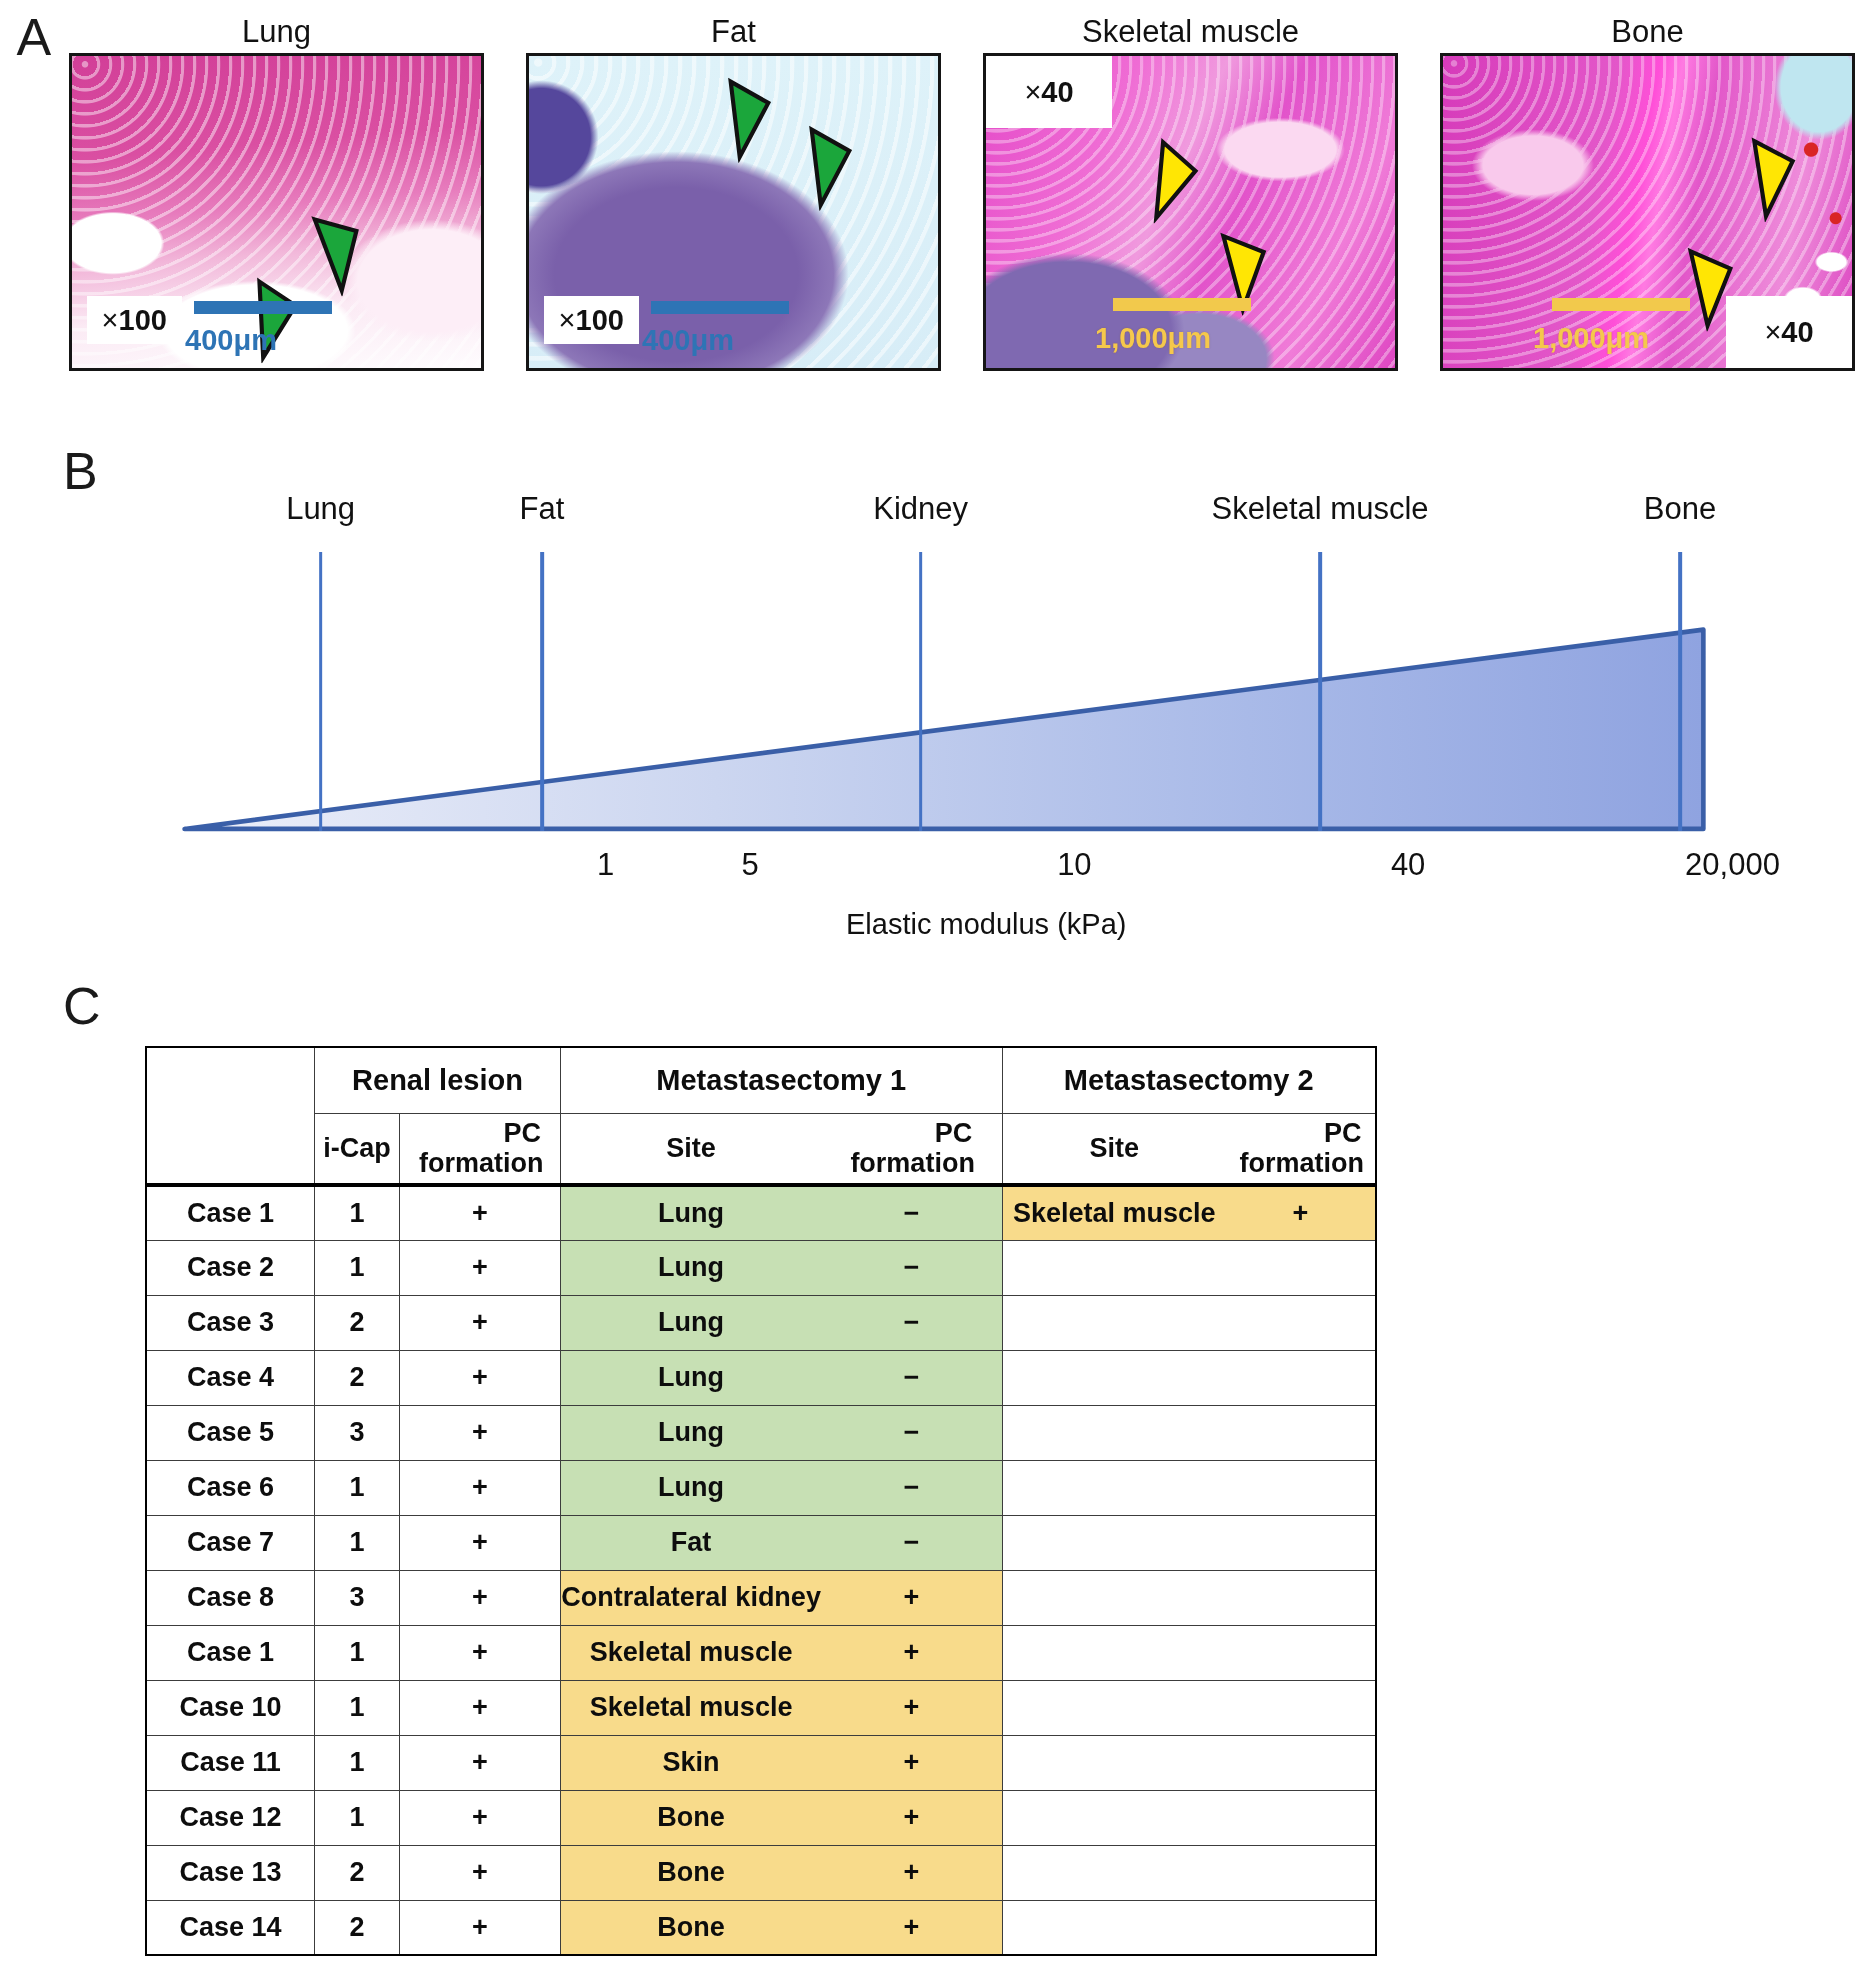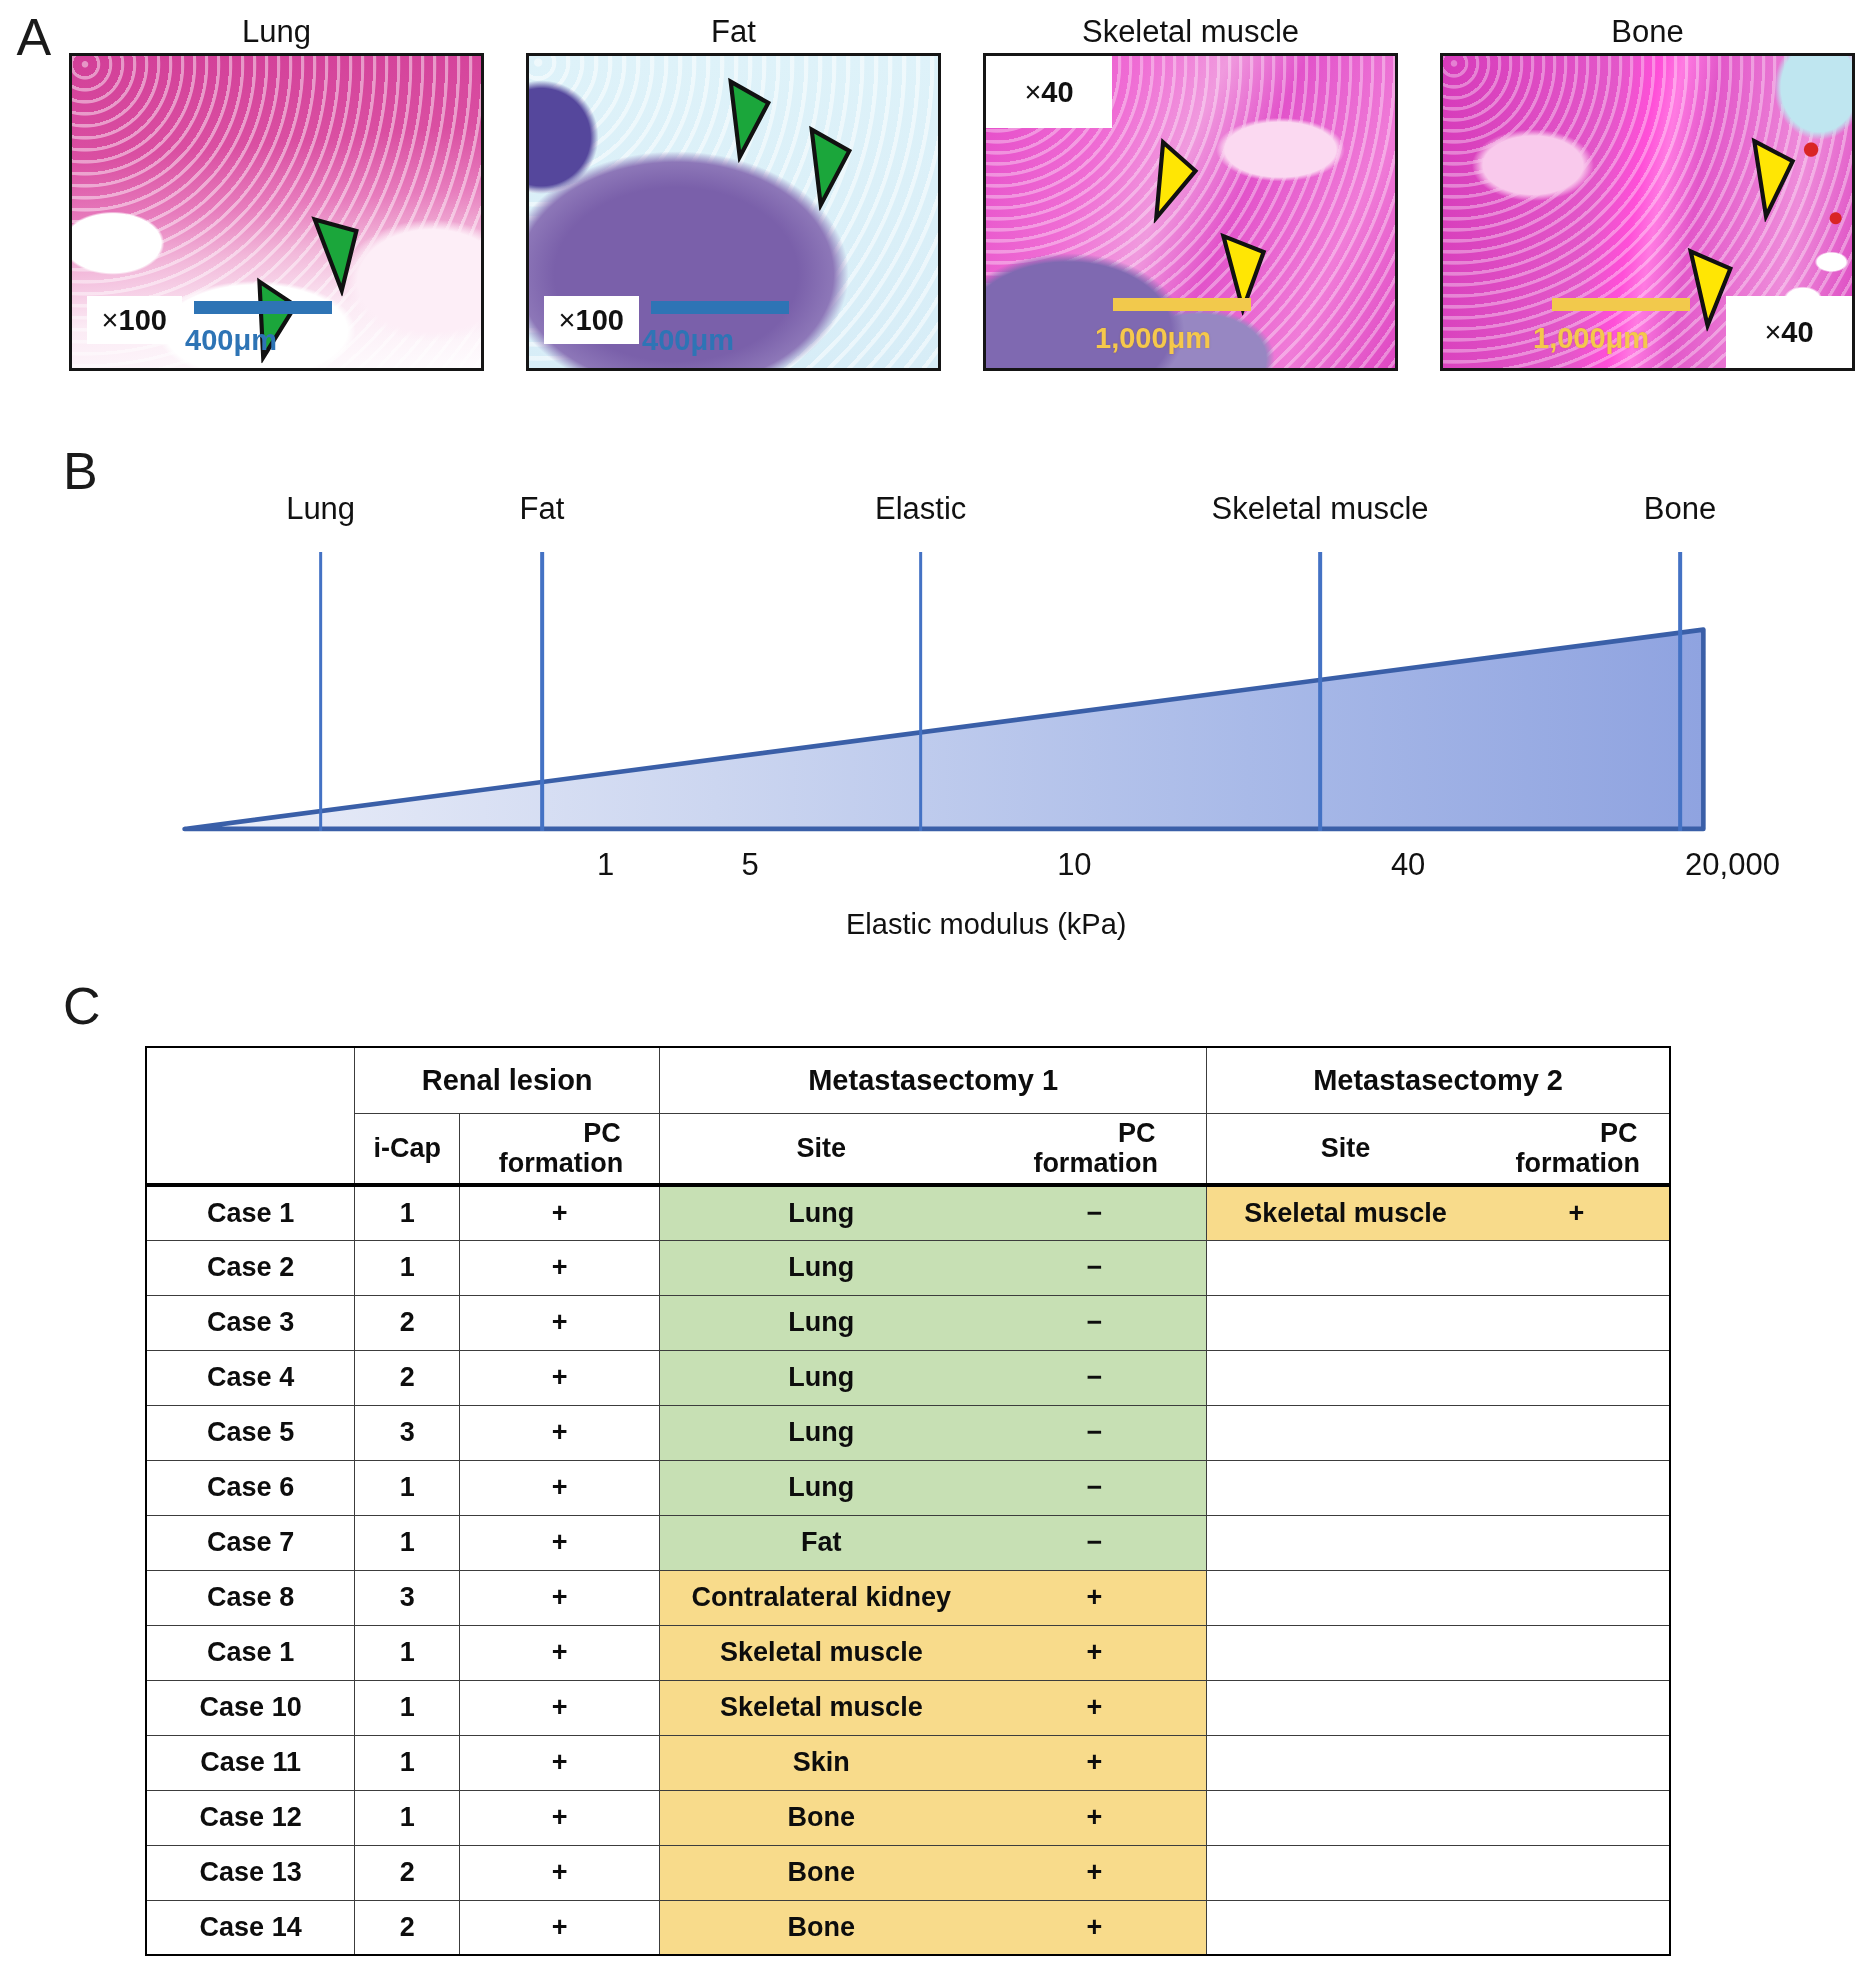--- a/index.html
+++ b/index.html
@@ -66,21 +66,21 @@
 
   
   .bchart { position:absolute; left:0; top:434px; width:1875px; height:517px; }
   .wedge-svg { position:absolute; left:0; top:0; width:1875px; height:406px; }
   .btissue { position:absolute; top:57px; transform:translateX(-50%); font-size:31px; color:#111; white-space:nowrap; }
   .bline { position:absolute; top:118px; height:279px; width:3.7px; transform:translateX(-50%); background:#4472c4; }
   .btick { position:absolute; top:413px; transform:translateX(-50%); font-size:31px; color:#111; white-space:nowrap; }
   .baxis { position:absolute; top:474px; transform:translateX(-50%); font-size:29px; color:#111; white-space:nowrap; }
 
   
-  .ctable { position:absolute; left:145px; top:1046px; width:1526px; border-collapse:collapse; table-layout:fixed;
+  .ctable { position:absolute; left:145px; top:1046px; width:1232px; border-collapse:collapse; table-layout:fixed;
             border:2.8px solid #000; font-weight:700; color:#0d0d0d; }
   .ctable th, .ctable td { text-align:center; vertical-align:middle; border-bottom:1.8px solid #3c3c3c; }
   .ctable .h1 th { height:66px; font-size:29px; }
   .ctable .h2 th { height:72px; font-size:27px; line-height:1.12; border-bottom:4.6px solid #000; }
   .ctable .corner { border-bottom:4.6px solid #000; }
   .ctable td { height:55px; font-size:27px; }
   .bl { border-left:1.8px solid #3c3c3c; }
   .subwrap { display:inline-block; width:122px;text-align:right; }
   .g { background:#c7e0b4; }
   .y { background:#f8db8b; }
@@ -174,21 +174,21 @@
     </svg>
 
     <div class="bline" style="left:17.1%;"></div>
     <div class="bline" style="left:28.9%;"></div>
     <div class="bline" style="left:49.1%;"></div>
     <div class="bline" style="left:70.4%;"></div>
     <div class="bline" style="left:89.6%;"></div>
 
     <div class="btissue" style="left:17.1%;">Lung</div>
     <div class="btissue" style="left:28.9%;">Fat</div>
-    <div class="btissue" style="left:49.1%;">Elastic</div>
+    <div class="btissue" style="left:49.1%;">Kidney</div>
     <div class="btissue" style="left:70.4%;">Skeletal muscle</div>
     <div class="btissue" style="left:89.6%;">Bone</div>
 
     <div class="btick" style="left:32.3%;">1</div>
     <div class="btick" style="left:40.0%;">5</div>
     <div class="btick" style="left:57.3%;">10</div>
     <div class="btick" style="left:75.1%;">40</div>
     <div class="btick" style="left:92.4%;">20,000</div>
 
     <div class="baxis" style="left:52.6%;">Elastic modulus (kPa)</div>

